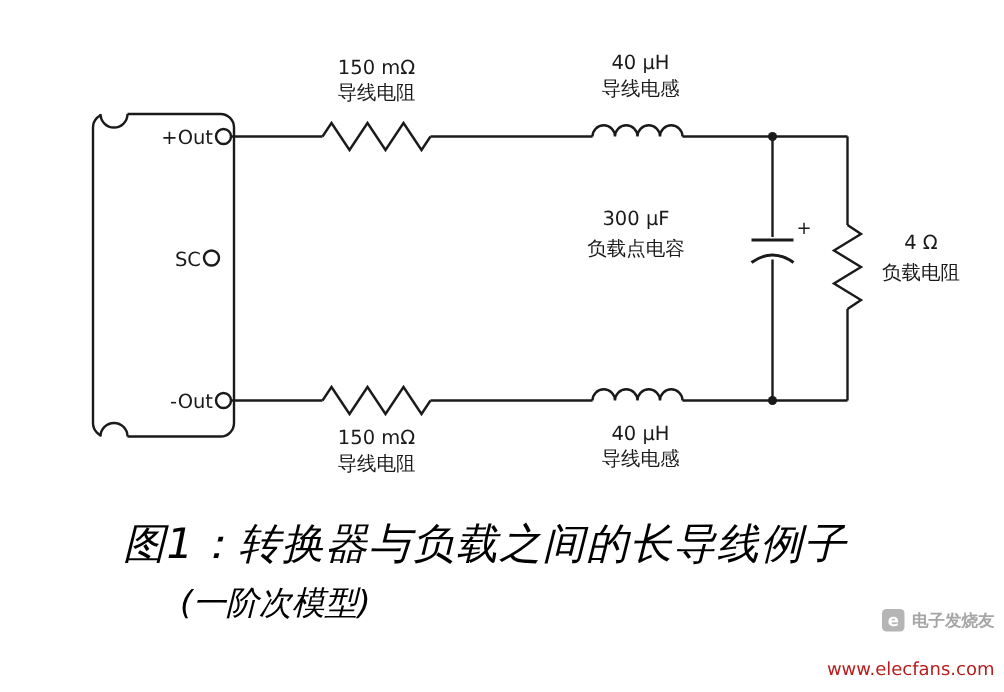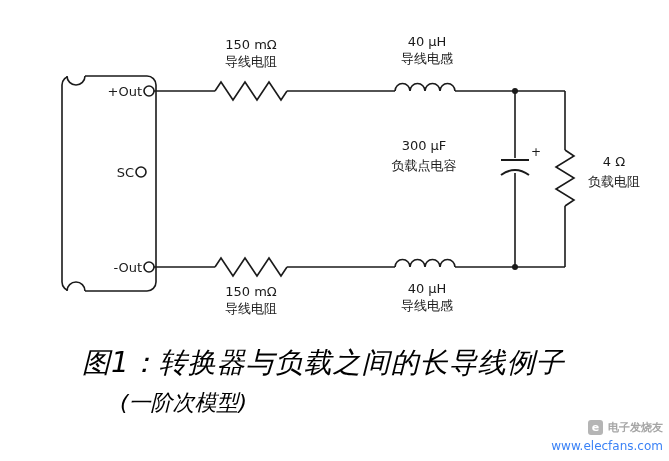--- a/index.html
+++ b/index.html
@@ -67,22 +67,22 @@
     line-height: 15px;
     text-align: center;
   }
   .watermark-brand {
     font-size: 11px;
     font-weight: bold;
     color: #a6a6a6;
   }
   .watermark-url {
     font-size: 12px;
-    color: #3b82f6;
-    margin-top: 4px;
+    color: #b91c1c;
+    margin-top: 18px;
   }
 </style>
 </head>
 <body>
 
 <div class="page">
 
   <svg width="669" height="461" viewBox="0 0 669 461">
 
     <g fill="none" stroke="#1a1a1a" stroke-width="1.6">

